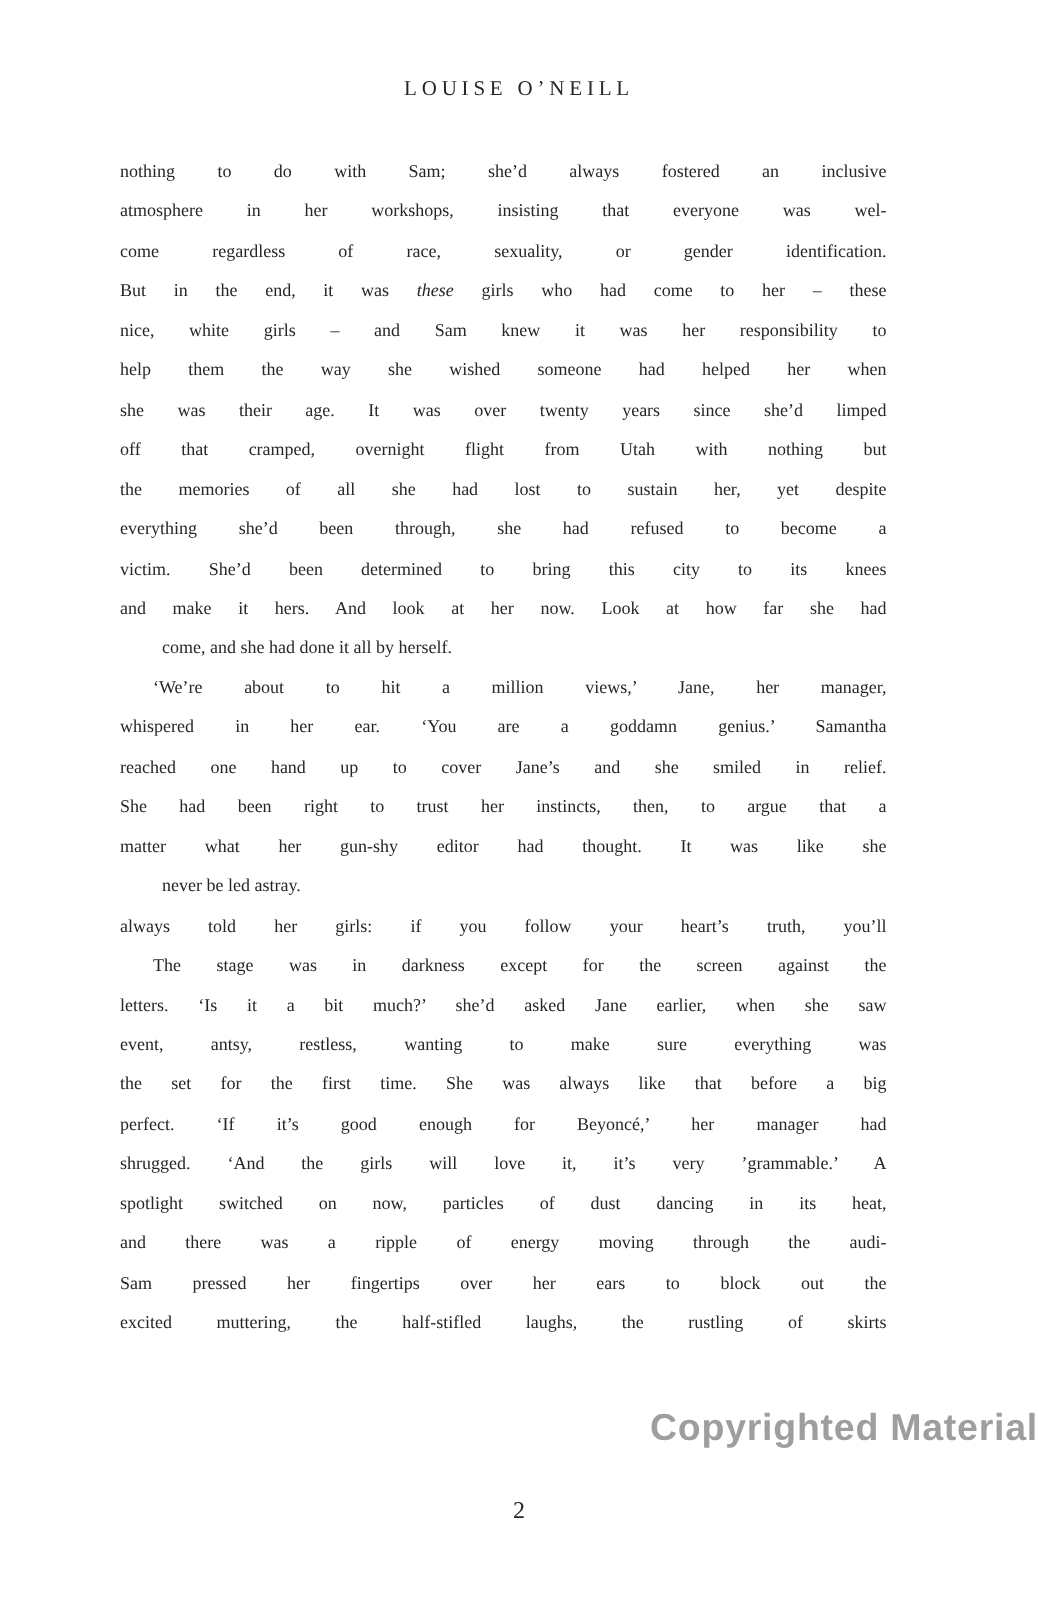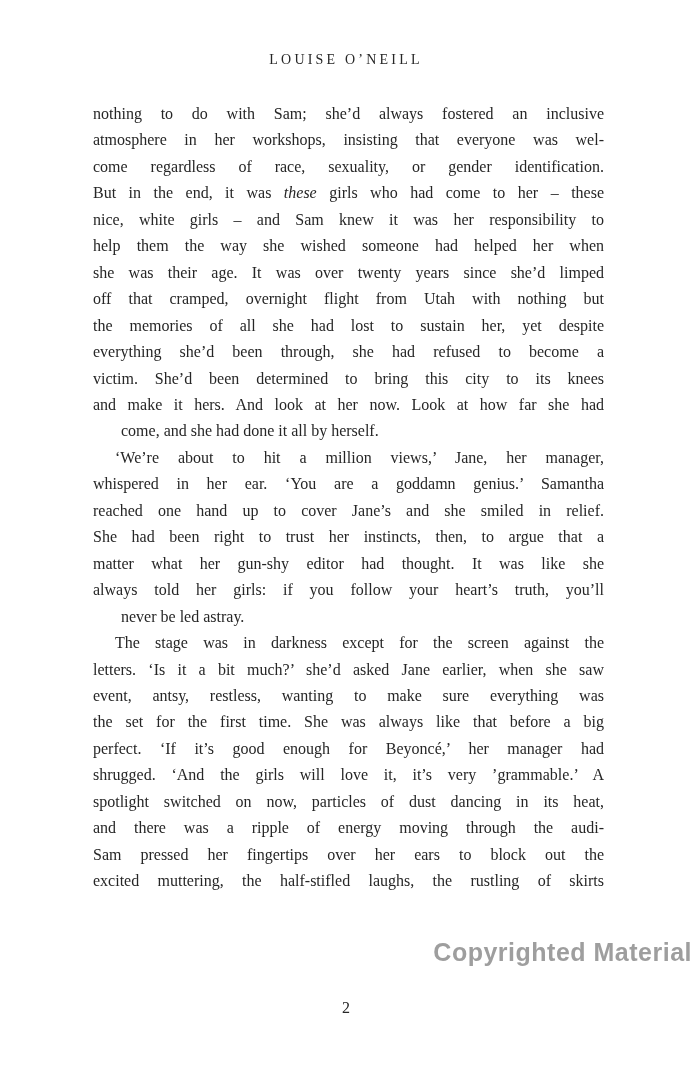--- a/index.html
+++ b/index.html
@@ -20,24 +20,24 @@
     top: 52px;
     left: 0;
     width: 100%;
     text-align: center;
     font-size: 14px;
     letter-spacing: 3.2px;
     color: var(--text-color, #262626);
   }
   .body-text {
     position: absolute;
-    left: 93px;
+    left: 80px;
     top: 101px;
     width: 511px;
-    font-size: 16px;
+    font-size: 12px;
     line-height: 26.45px;
     color: var(--text-color, #262626);
   }
   .paragraph { margin: 0; }
   .line {
     text-align: justify;
     text-align-last: justify;
   }
   .paragraph.indent .line:first-child {
     text-indent: 22px;
@@ -93,22 +93,22 @@
         <div class="line">victim. She’d been determined to bring this city to its knees</div>
         <div class="line">and make it hers. And look at her now. Look at how far she had</div>
         <div class="line last">come, and she had done it all by herself.</div>
       </div>
       <div class="paragraph indent">
         <div class="line">‘We’re about to hit a million views,’ Jane, her manager,</div>
         <div class="line">whispered in her ear. ‘You are a goddamn genius.’ Samantha</div>
         <div class="line">reached one hand up to cover Jane’s and she smiled in relief.</div>
         <div class="line">She had been right to trust her instincts, then, to argue that a</div>
         <div class="line">matter what her gun-shy editor had thought. It was like she</div>
+        <div class="line last">never be led astray.</div>
         <div class="line">always told her girls: if you follow your heart’s truth, you’ll</div>
-        <div class="line last">never be led astray.</div>
       </div>
       <div class="paragraph indent">
         <div class="line">The stage was in darkness except for the screen against the</div>
         <div class="line">letters. ‘Is it a bit much?’ she’d asked Jane earlier, when she saw</div>
         <div class="line">event, antsy, restless, wanting to make sure everything was</div>
         <div class="line">the set for the first time. She was always like that before a big</div>
         <div class="line">perfect. ‘If it’s good enough for Beyoncé,’ her manager had</div>
         <div class="line">shrugged. ‘And the girls will love it, it’s very ’grammable.’ A</div>
         <div class="line">spotlight switched on now, particles of dust dancing in its heat,</div>
         <div class="line">and there was a ripple of energy moving through the audi-</div>

